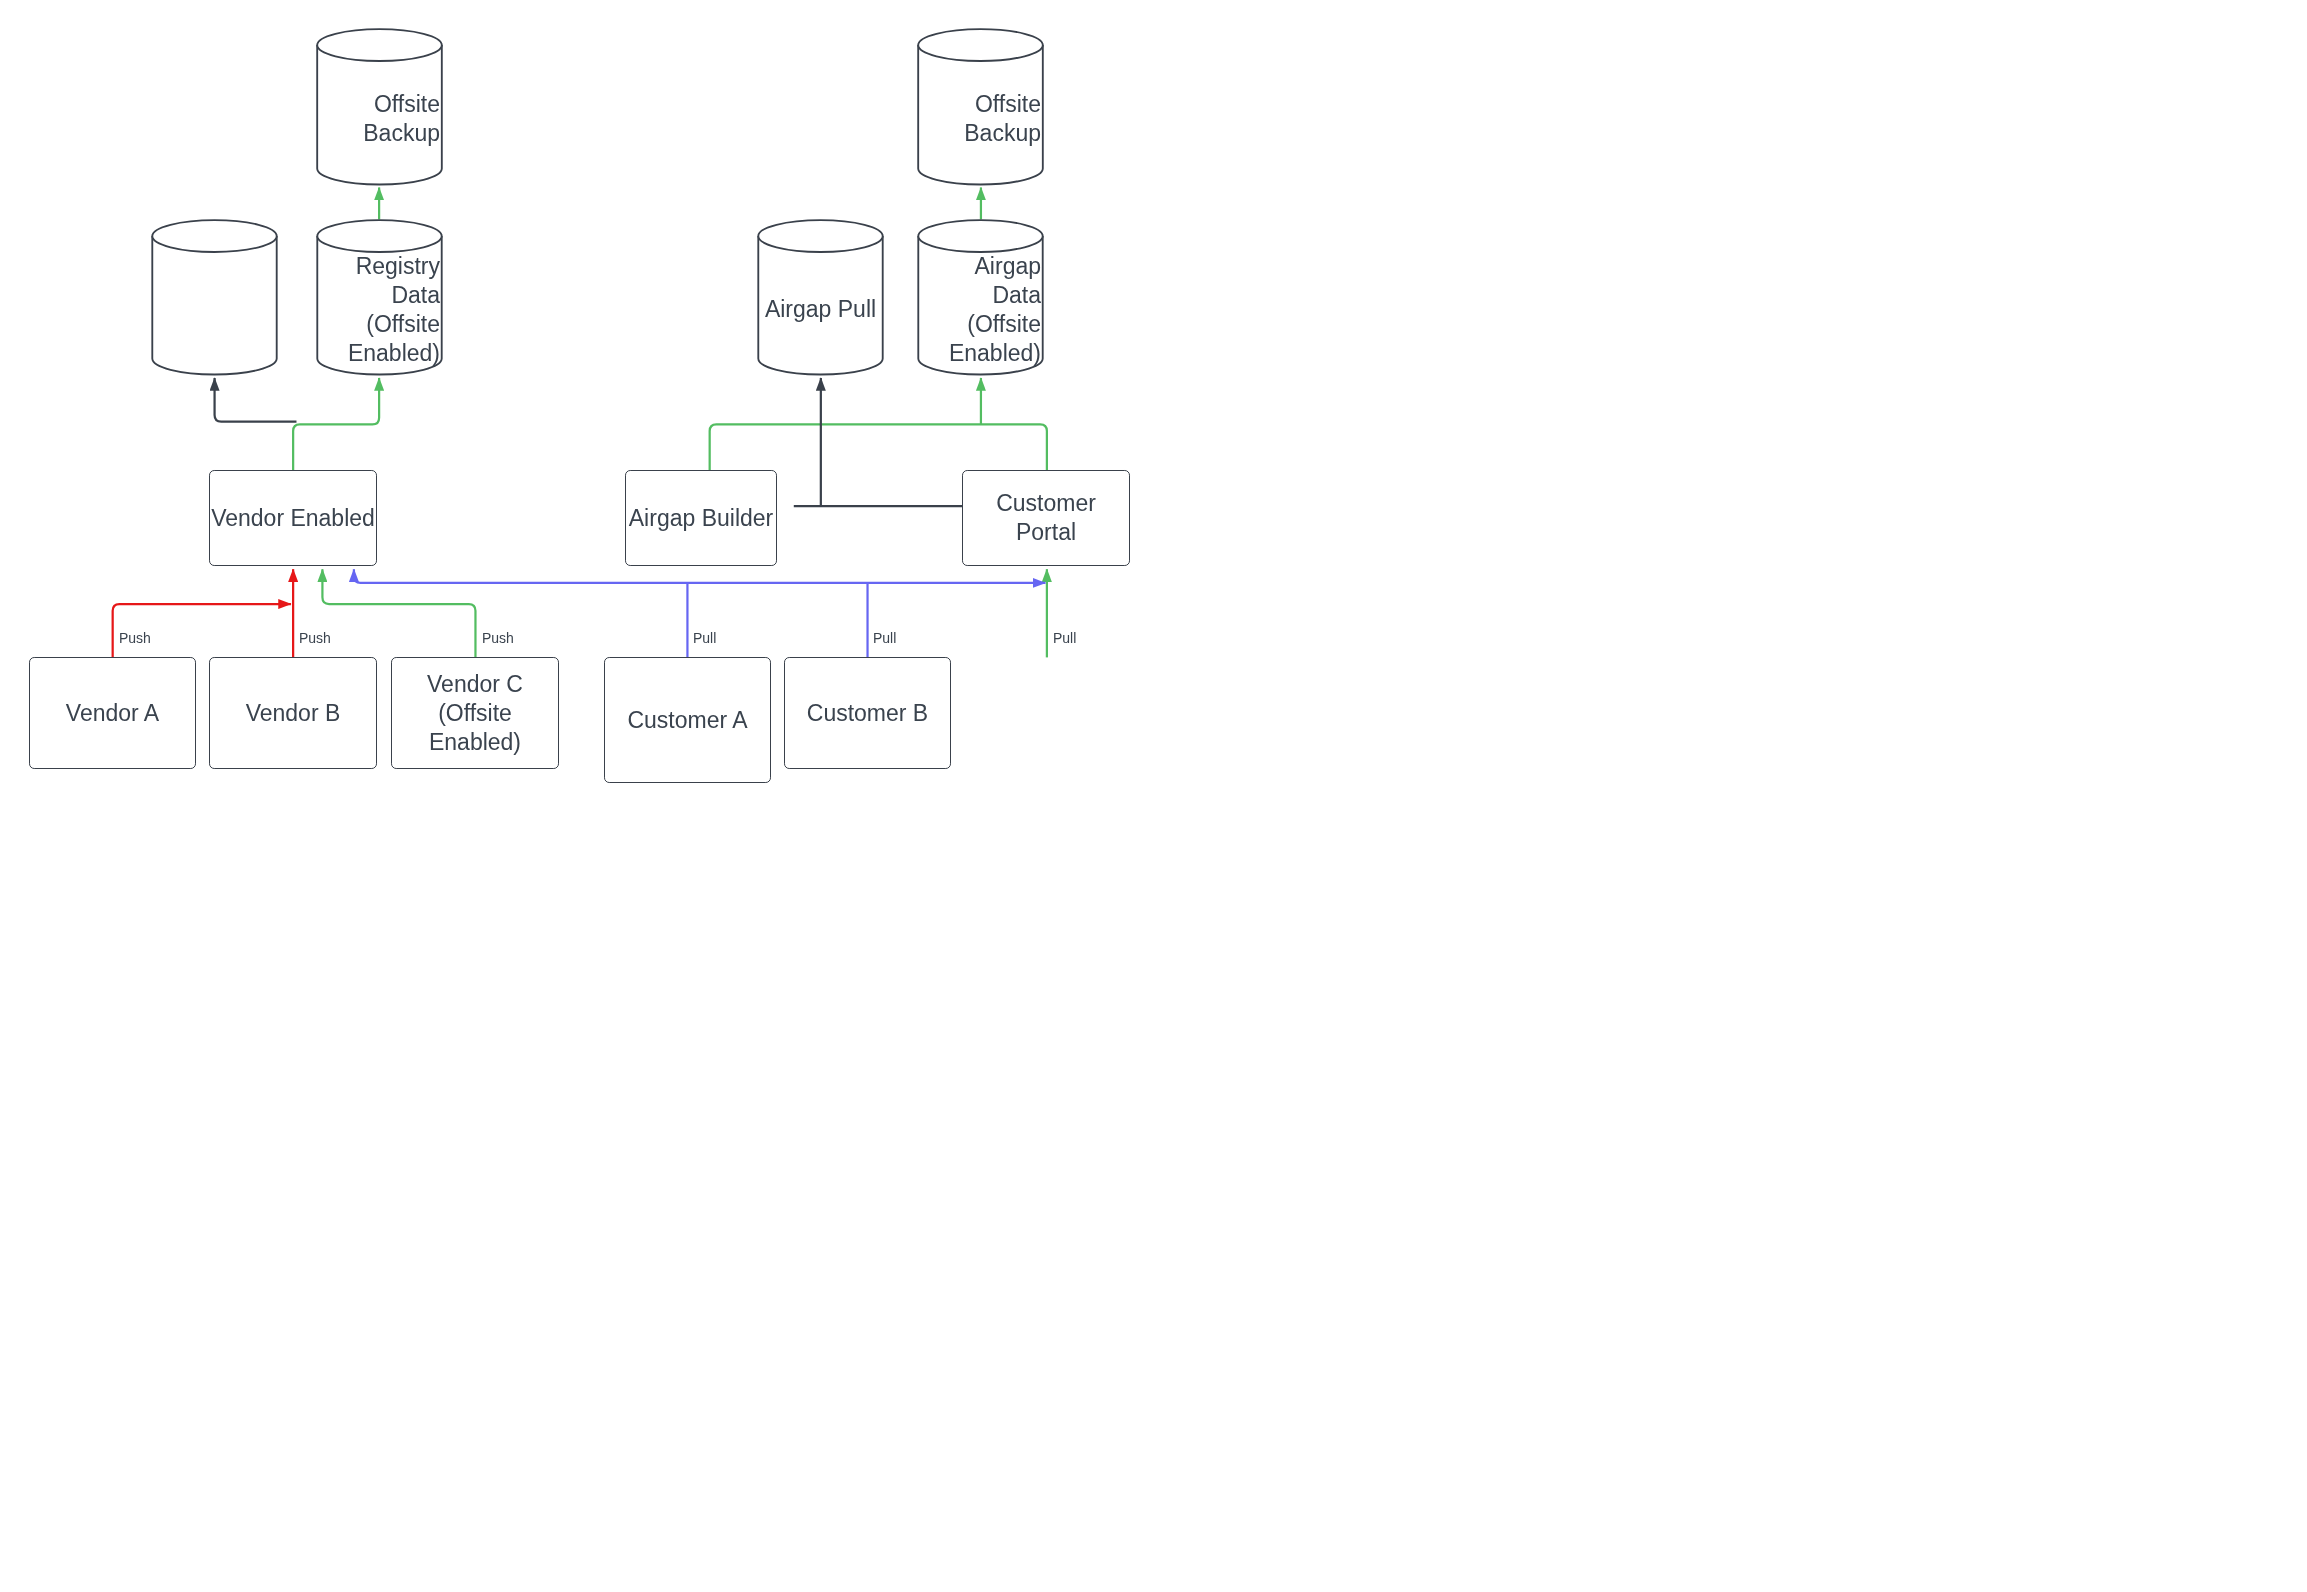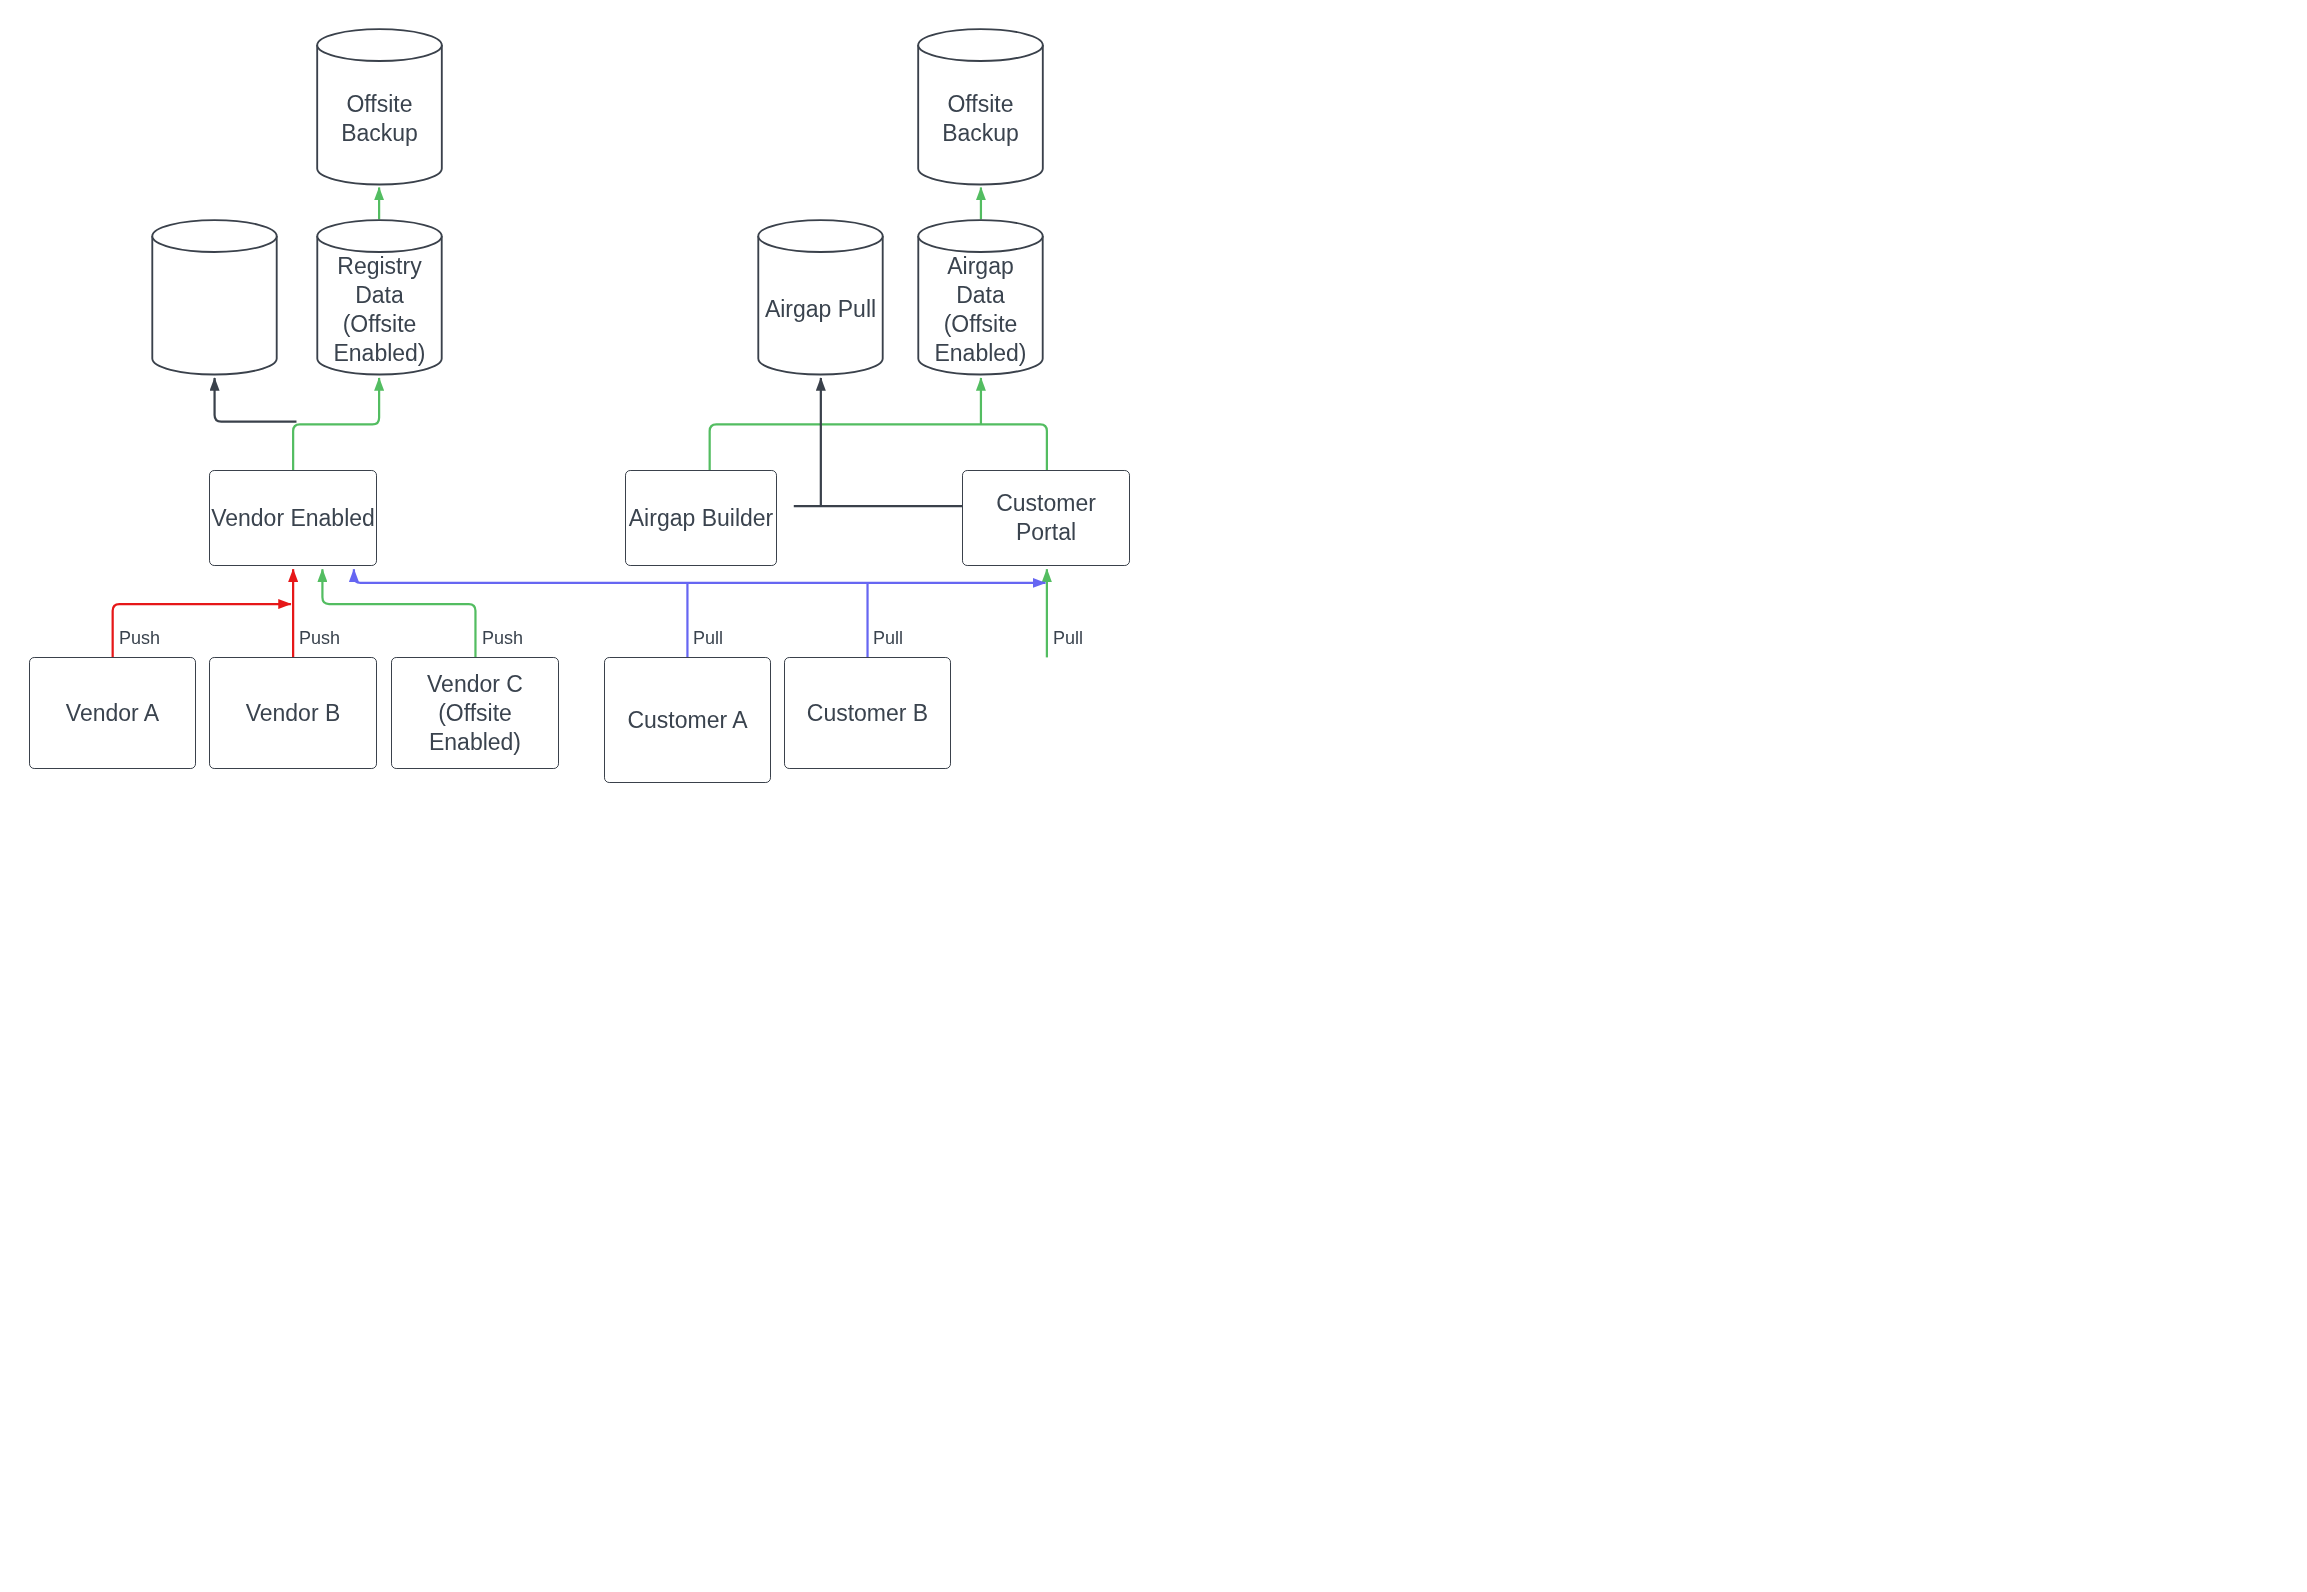--- a/index.html
+++ b/index.html
@@ -7,22 +7,22 @@
     position:relative;width:1154px;height:796px;background:#ffffff;overflow:hidden;
     font-family:"Liberation Sans", sans-serif;color:#3A434E;
   }
   .edges{position:absolute;left:0;top:0;}
   .node{position:absolute;display:flex;align-items:center;justify-content:center;
     text-align:center;font-size:23px;line-height:29px;color:#3A434E;}
   .box{background:#ffffff;border:1.5px solid #3A414B;border-radius:5.2px;box-sizing:border-box;}
   .cyl{background:transparent;}
   .cyl svg.shape{position:absolute;left:0;top:0;}
   .cyl .cyl-label{position:absolute;left:3px;right:3px;top:27px;bottom:3px;
-    display:flex;align-items:center;justify-content:center;text-align:center;}
-  .elabel{position:absolute;font-size:18px;line-height:24px;color:#3A434E;white-space:nowrap;}
+    display:flex;align-items:center;justify-content:center;text-align:right;}
+  .elabel{position:absolute;font-size:14px;line-height:24px;color:#3A434E;white-space:nowrap;}
 </style>
 </head>
 <body>
 
 <div class="canvas">
 
   <svg class="edges" width="1154" height="796" viewBox="0 0 1557 1074">
     <defs>
       <marker id="ah-red" viewBox="0 0 6 4.5" refX="5.7" refY="2.25" markerWidth="6" markerHeight="4.5" orient="auto-start-reverse" markerUnits="strokeWidth">
         <path d="M0,0 L6,2.25 L0,4.5 Z" fill="#E61718"></path>

